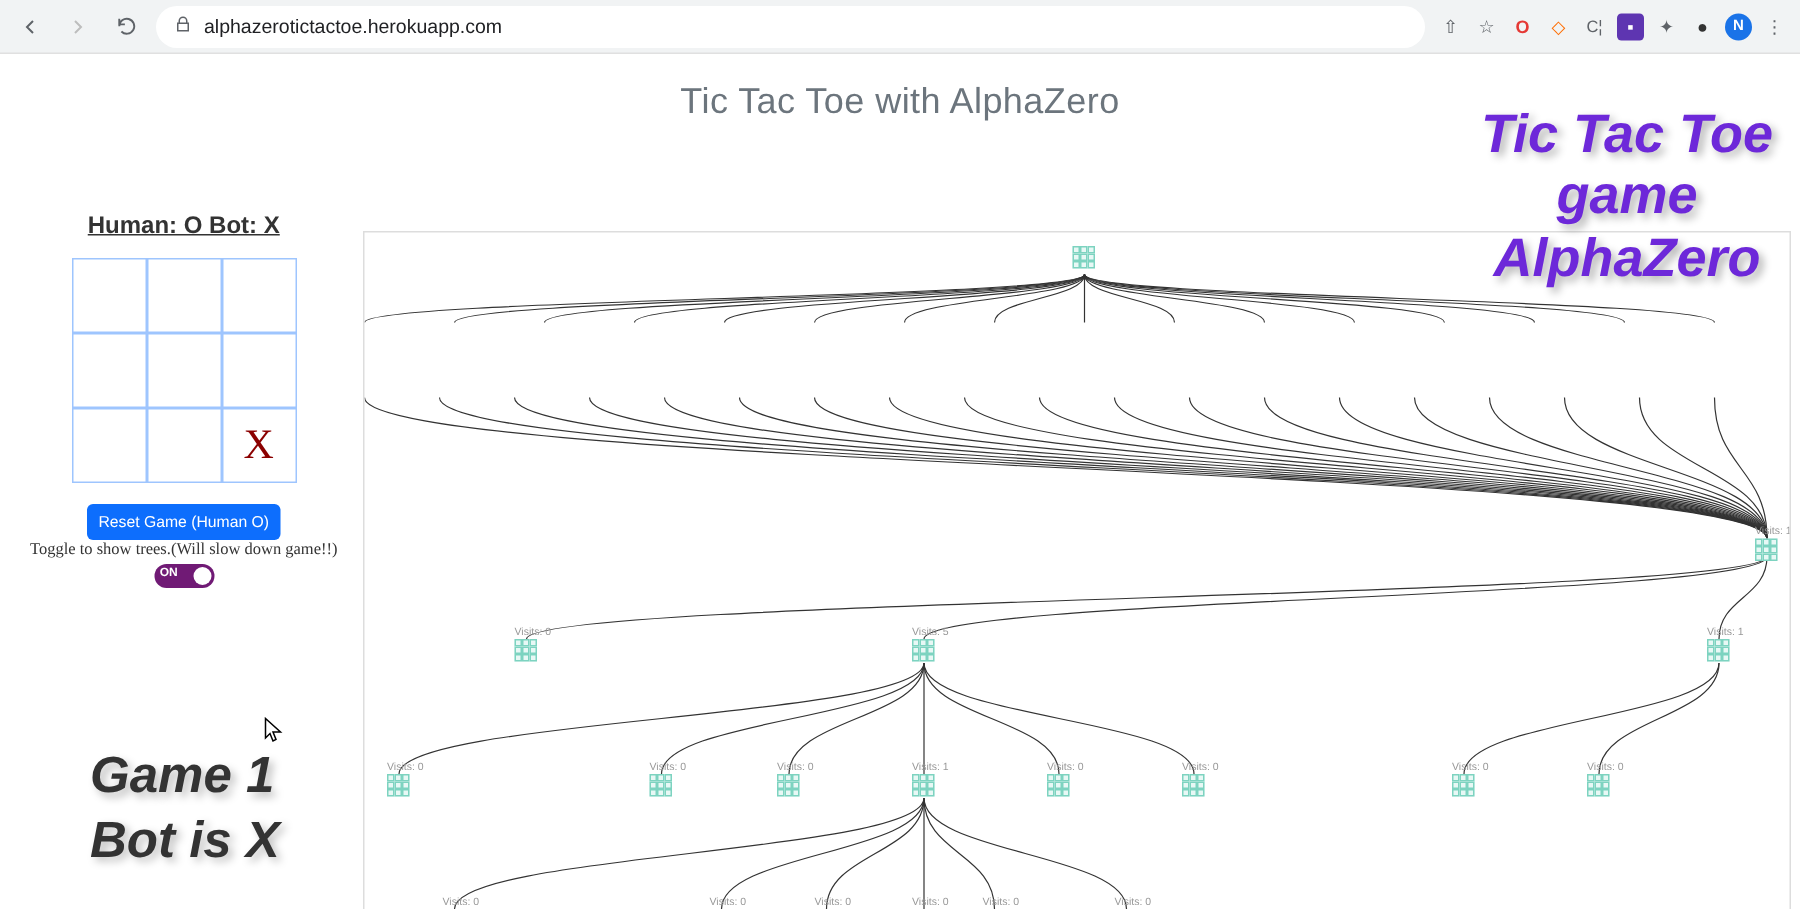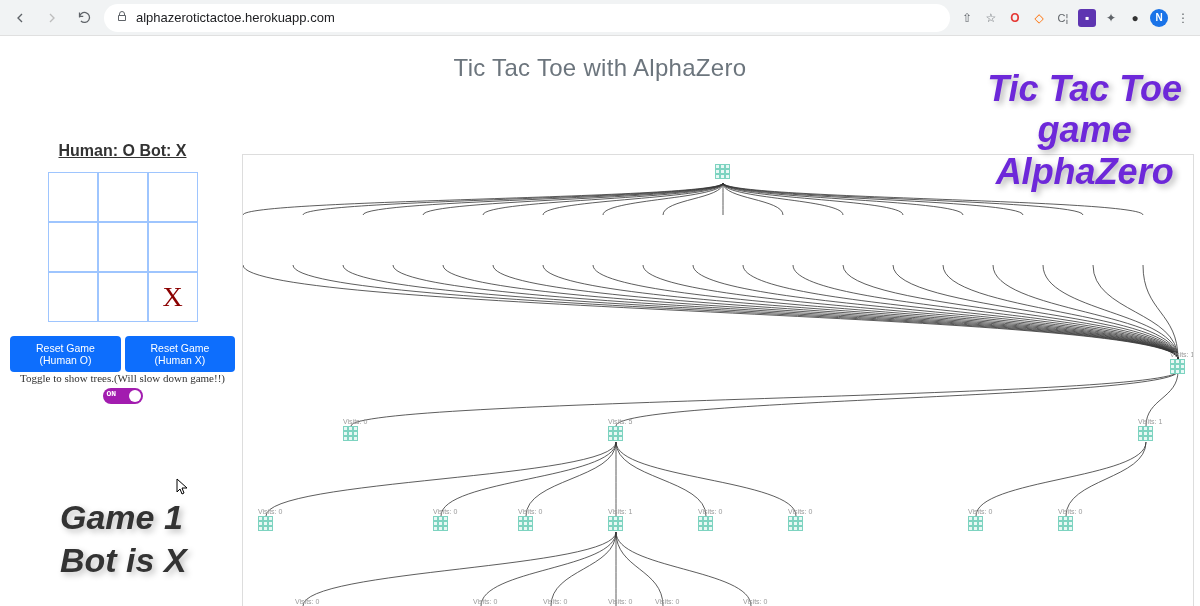--- a/index.html
+++ b/index.html
@@ -17,21 +17,21 @@
     
     .page { position: relative; height: 570px; }
     .title { text-align: center; font-size: 24px; font-weight: 300; color: #6c757d; margin-top: 18px; letter-spacing: 0.3px; }
     .side { position: absolute; left: 10px; top: 88px; width: 225px; text-align: center; }
     .status { font-size: 16px; color: #333; margin-bottom: 12px; font-weight: 600; text-decoration: underline; }
     .board { display: grid; grid-template-columns: repeat(3, 50px); grid-template-rows: repeat(3, 50px); gap: 0; margin: 0 auto 14px; width: 150px; }
     .cell { border: 1px solid #9ec5fe; background: #fff; display: flex; align-items: center; justify-content: center; font-size: 28px; font-family: Georgia, serif; color: #8b0000; cursor: pointer; }
     .btns { display: flex; gap: 4px; justify-content: center; }
     .btn { background: #0d6efd; color: #fff; border: none; border-radius: 4px; font-size: 10.5px; padding: 6px 8px; cursor: pointer; }
     .toggle-label { font-size: 11px; color: #333; margin-bottom: 4px; font-family: Liberation Serif, serif; }
-    .switch { width: 40px; height: 16px; background: #a21caf; border-radius: 8px; margin: 0 auto; position: relative; font-family: Liberation Mono, monospace; }
+    .switch { width: 40px; height: 16px; background: #701a75; border-radius: 8px; margin: 0 auto; position: relative; }
     .switch::after { content: ''; position: absolute; right: 2px; top: 2px; width: 12px; height: 12px; background: #fff; border-radius: 50%; }
     .switch-on { position: absolute; left: 4px; top: 1px; font-size: 8px; color: #fff; font-weight: bold; }
 
     .tree { position: absolute; left: 242px; top: 100px; right: 6px; bottom: 6px; border: 1px solid #ddd; overflow: hidden; background: #fff; }
 
     
     .ovr-title { position: absolute; top: 14px; right: 18px; font-family: "Arial Black", sans-serif; font-weight: 900; font-style: italic; font-size: 36px; line-height: 1.15; text-align: center; color: #6d28d9; text-shadow: 3px 3px 6px rgba(0,0,0,0.3); z-index: 50; }
     .ovr-game { position: absolute; left: 18px; top: 442px; font-family: "Arial Black", sans-serif; font-weight: 900; font-style: italic; font-size: 34px; line-height: 1.25; color: #333; text-shadow: 3px 3px 6px rgba(0,0,0,0.25); z-index: 50; margin-left: 42px; }
 
     
@@ -93,21 +93,20 @@
       <div class="cell"></div>
       <div class="cell"></div>
       <div class="cell"></div>
       <div class="cell"></div>
       <div class="cell"></div>
       <div class="cell"></div>
       <div class="cell">X</div>
     </div>
     <div class="btns">
       <button class="btn">Reset Game (Human O)</button>
-      <button class="btn">Reset Game (Human X)</button>
     </div>
     <div class="toggle-label">Toggle to show trees.(Will slow down game!!)</div>
     <div class="switch">
       <span class="switch-on">ON</span>
     </div>
   </div>
 
   <div class="tree">
     <svg id="edges" width="100%" height="100%" style="position:absolute;left:0;top:0">
         <path d="M 480 28 C 480 44, 0 44, 0 60" stroke="#333" fill="none" stroke-width="0.8"></path>

